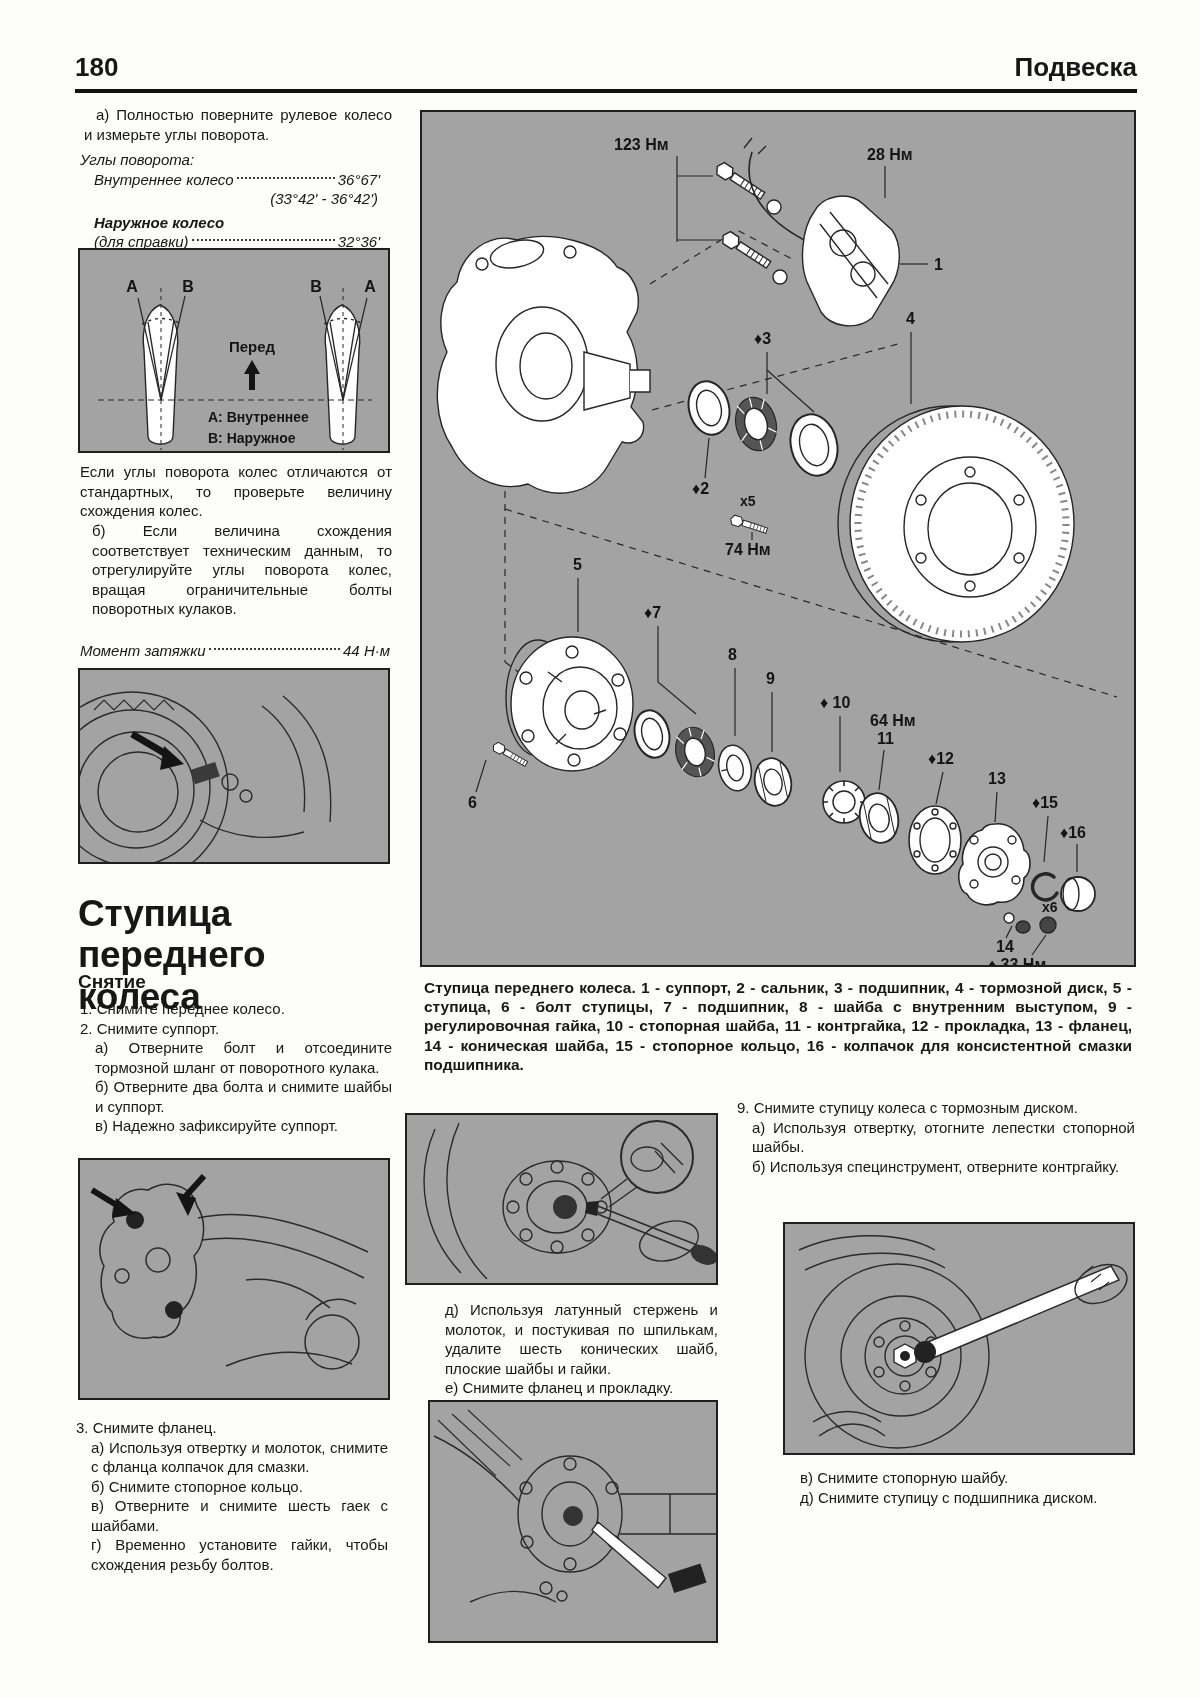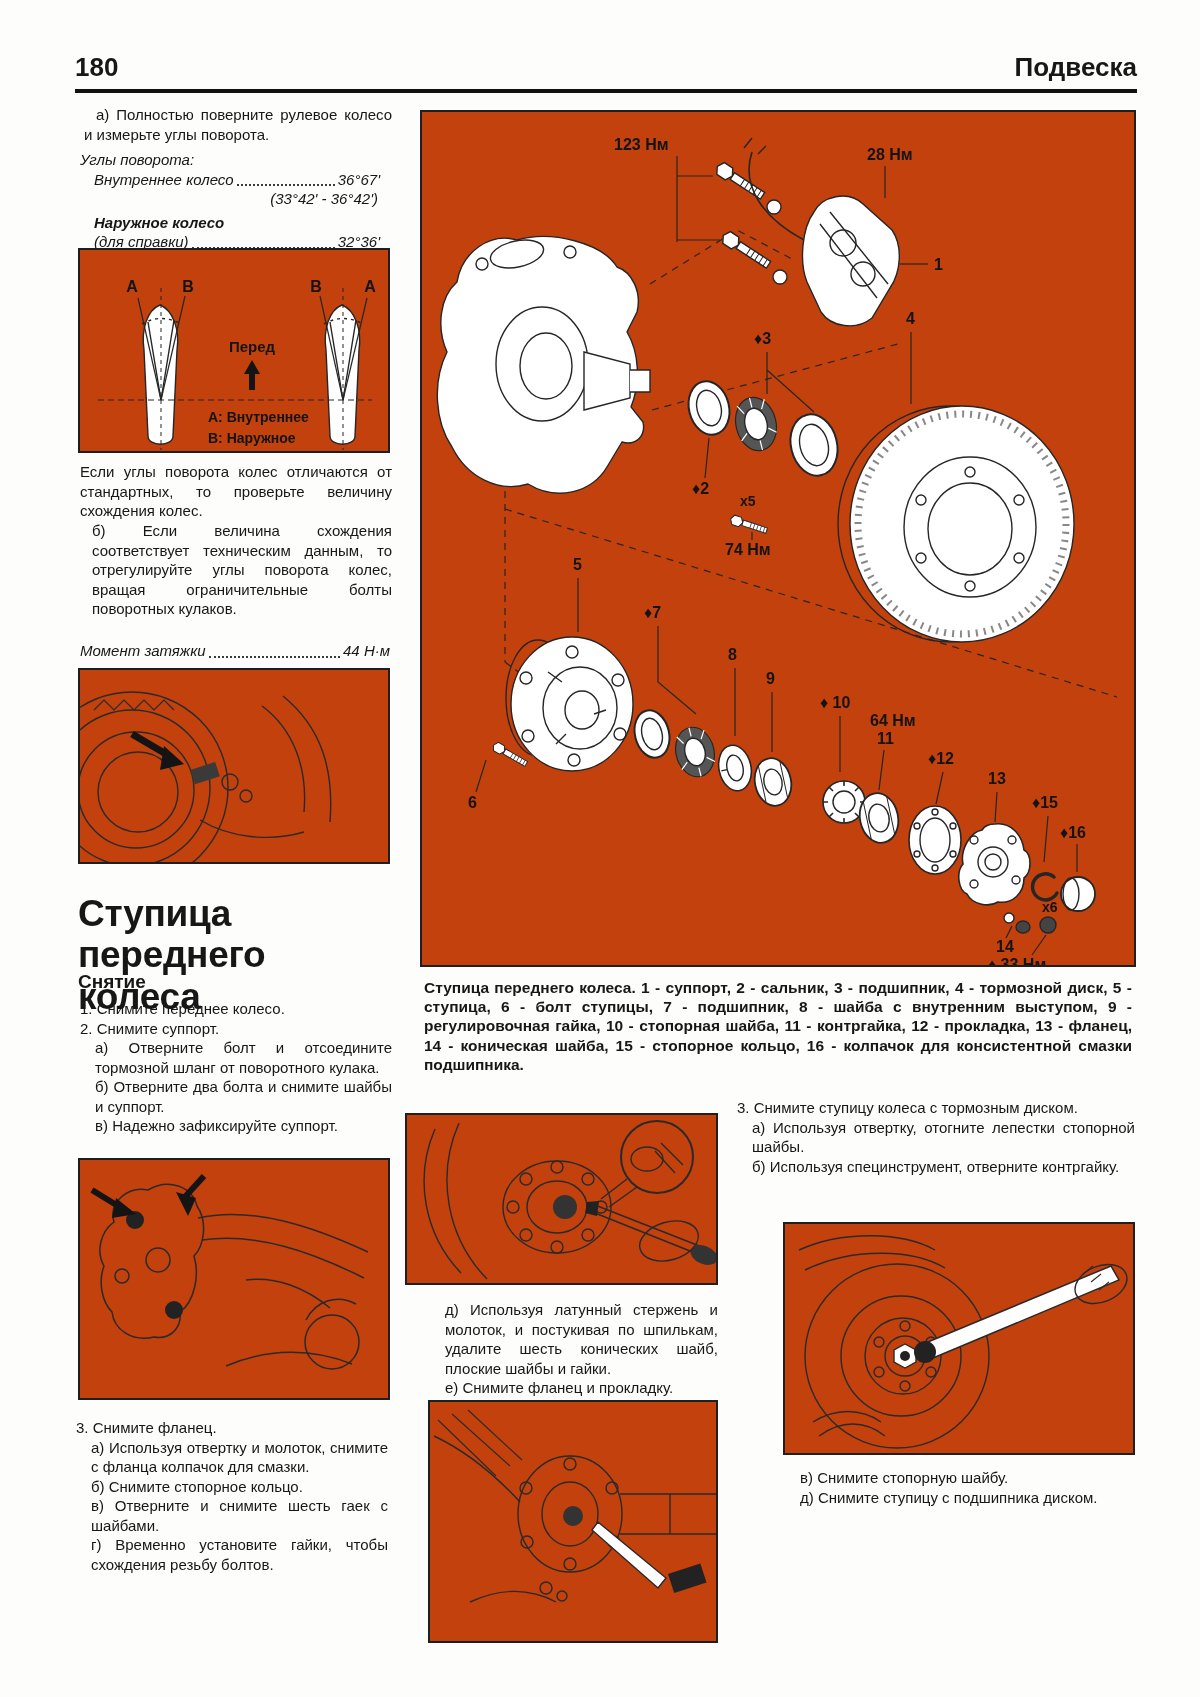--- a/index.html
+++ b/index.html
@@ -4,23 +4,23 @@
 <style>
   html,body { margin:0; padding:0; background:#d9d9d9; }
   .page { position:relative; width:1200px; height:1697px; background:#fdfdfc;
           font-family:"Liberation Sans", sans-serif; color:#171717; overflow:hidden; }
   .abs { position:absolute; }
   p { margin:0; }
   .body-text { font-size:15px; line-height:1.3; text-align:justify; }
   .ind { text-indent:12px; }
   .sub-ind { padding-left:15px; }
   .spec { font-style:italic; font-size:15px; line-height:1.3; }
-  .spec-line { display:flex; align-items:flex-end; }
+  .spec-line { display:flex; align-items:center; }
   .dots { flex:1; border-bottom:2px dotted #3a3a3a; margin:0 3px 3px 3px; min-width:12px; }
-  .fig { border:2px solid #1f1f1f; background:#c2410c; box-sizing:border-box; }
+  .fig { border:2px solid #1f1f1f; background:#a3a3a3; box-sizing:border-box; }
   .section-heading { font-size:37px; font-weight:bold; line-height:1.12; letter-spacing:-0.3px; }
   .section-sub { font-size:19px; font-weight:bold; }
   .caption { font-weight:bold; font-size:15.5px; line-height:1.24; text-align:justify; }
   .hdr { display:flex; align-items:flex-end; border-bottom:4px solid #111; padding-bottom:6px; }
   .hdr-num { font-size:26px; font-weight:bold; }
   .hdr-title { position:absolute; left:0; right:0; text-align:right; font-size:26px; font-weight:bold; }
   svg { display:block; }
   svg text { font-family:"Liberation Sans", sans-serif; font-weight:bold; fill:#141414; stroke:none; }
   .t16 { font-size:16px; } .t15 { font-size:15px; } .t14 { font-size:14px; }
 </style>
@@ -417,21 +417,21 @@
         <polygon points="168,120 236,176 228,186 162,128" fill="#fff"></polygon>
         <rect x="238" y="172" width="34" height="20" transform="rotate(-18 238 172)" fill="#222" stroke="none"></rect>
       </g>
       <circle cx="116" cy="186" r="6"></circle>
       <circle cx="132" cy="194" r="5"></circle>
       <path d="M40,200 C70,186 100,186 126,200"></path>
     </svg>
   </div>
 
   <div class="abs body-text" style="left:737px; top:1098px; width:398px;">
-    <p>3. Снимите ступицу колеса с тормозным диском.</p>
+    <p>9. Снимите ступицу колеса с тормозным диском.</p>
     <p class="sub-ind">а) Используя отвертку, отогните лепестки стопорной шайбы.</p>
     <p class="sub-ind">б) Используя специнструмент, отверните контргайку.</p>
   </div>
 
   <div class="abs fig" style="left:783px; top:1222px; width:352px; height:233px;">
     <svg width="348" height="229" viewBox="0 0 348 229" stroke="#2a2a2a" fill="none" stroke-width="1.4">
       <path d="M14,26 C58,6 118,8 150,26"></path>
       <path d="M20,46 C70,22 130,26 160,44"></path>
       <circle cx="112" cy="132" r="92"></circle>
       <circle cx="116" cy="132" r="60"></circle>

